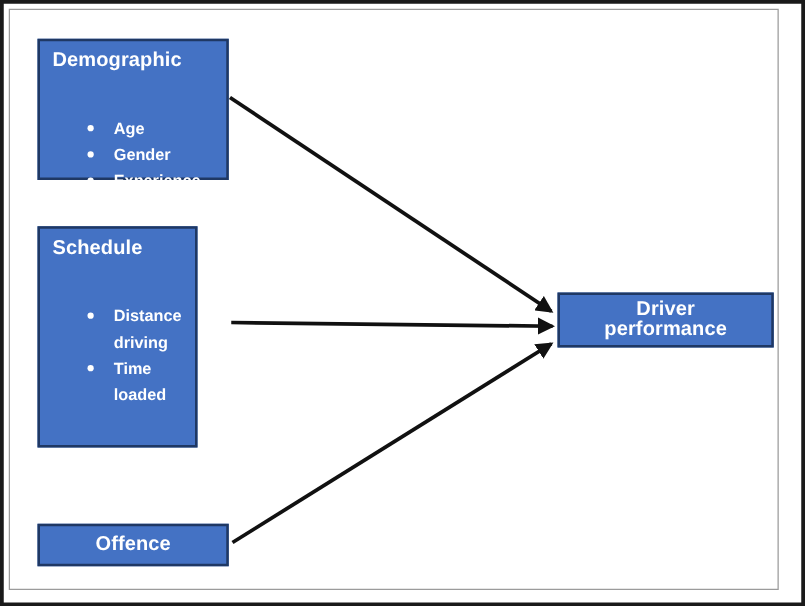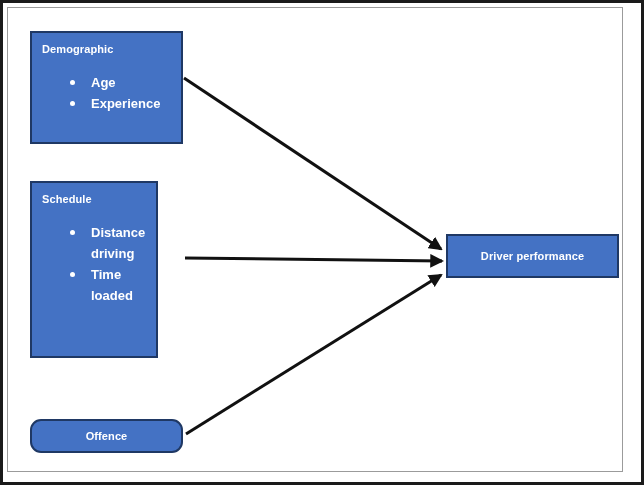--- a/index.html
+++ b/index.html
@@ -35,42 +35,42 @@
   }
   .node {
     position: absolute;
     background: var(--node-fill);
     border: 2px solid var(--node-border);
     color: var(--node-text);
     font-weight: bold;
   }
   .node-demographic { left: 27px; top: 28px;  width: 153px; height: 113px; }
   .node-schedule    { left: 27px; top: 178px; width: 128px; height: 177px; }
-  .node-offence     { left: 27px; top: 416px; width: 153px; height: 34px; border-radius: 11px; }
+  .node-offence     { left: 27px; top: 416px; width: 153px; height: 34px; }
   .node-driver      { left: 443px; top: 231px; width: 173px; height: 44px; }
 
   .node-title {
-    font-size: 11px;
+    font-size: 16px;
     line-height: 16px;
     padding: 8px 8px 0 10px;
     letter-spacing: 0.1px;
   }
   .node-offence .node-title,
   .node-driver .node-title {
     padding: 12px;
     text-align: center;
     display: flex;
     align-items: center;
     justify-content: center;
     width: 100%;
     height: 100%;
   }
   .bullet-list {
     list-style: none;
-    margin-top: 15px;
+    margin-top: 35px;
     padding-left: 59px;
     font-size: 13px;
   }
   .bullet-list li {
     position: relative;
     line-height: 21px;
     white-space: pre-line;
   }
   .bullet-list li::before {
     content: "";
@@ -104,20 +104,21 @@
     </defs>
     <line x1="181" y1="75" x2="438" y2="246" stroke="#111111" stroke-width="3" marker-end="url(#ah)"></line>
     <line x1="182" y1="255" x2="439" y2="258" stroke="#111111" stroke-width="3" marker-end="url(#ah)"></line>
     <line x1="183" y1="431" x2="438" y2="272" stroke="#111111" stroke-width="3" marker-end="url(#ah)"></line>
   </svg>
 
   <div class="node node-demographic">
     <div class="node-title">Demographic</div>
     <ul class="bullet-list">
       <li>Age</li>
+      <li>Gender</li>
       <li>Experience</li>
     </ul>
   </div>
 
   <div class="node node-schedule">
     <div class="node-title">Schedule</div>
     <ul class="bullet-list">
       <li>Distance
 driving</li>
       <li>Time

